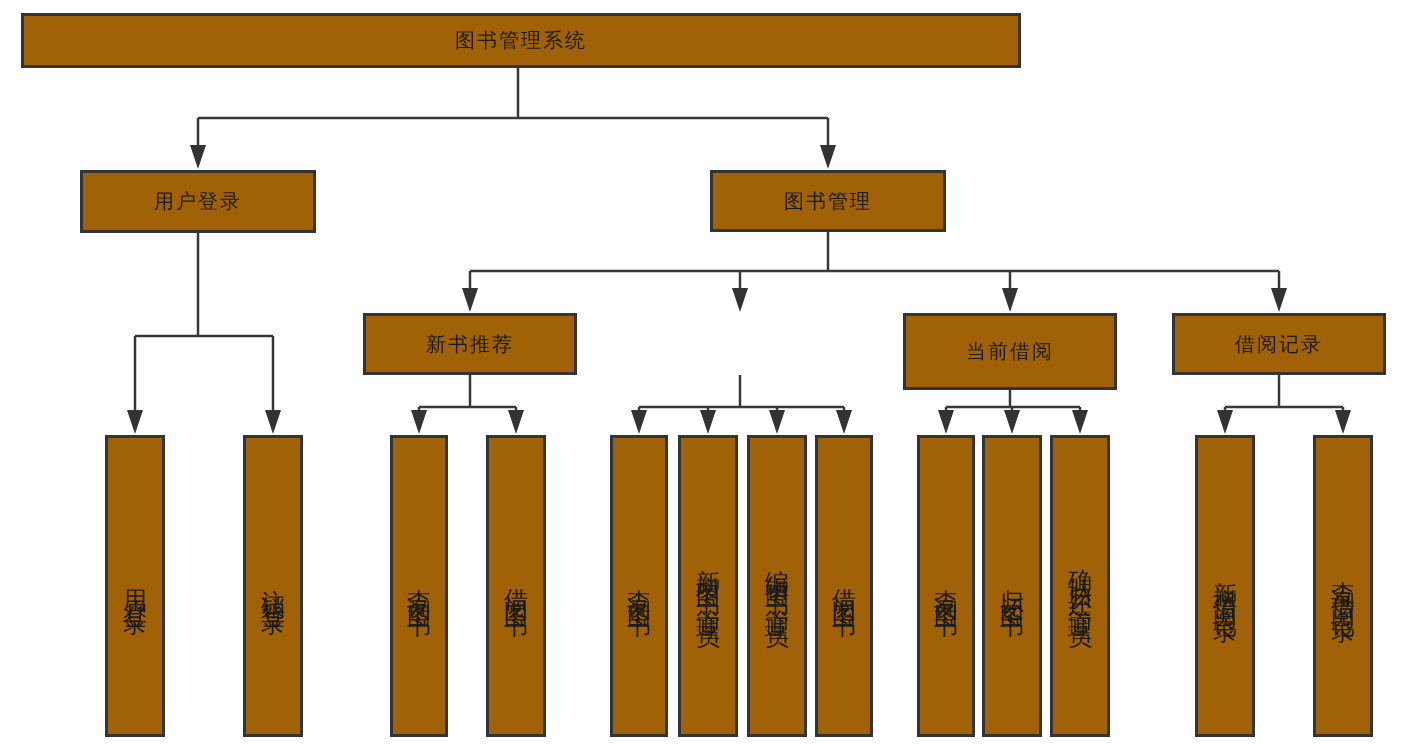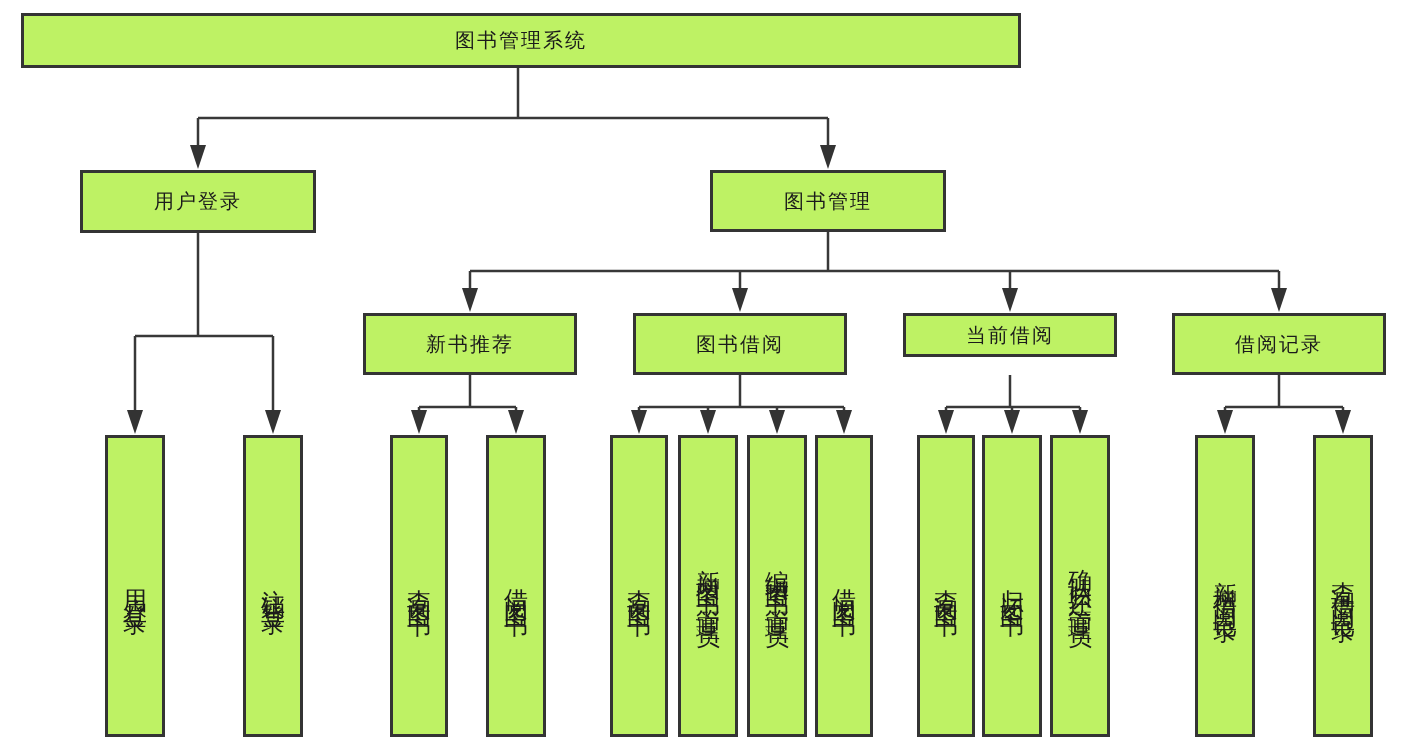--- a/index.html
+++ b/index.html
@@ -2,41 +2,41 @@
 <html><head>
 <meta charset="utf-8">
 <style>
   html,body{margin:0;padding:0;background:#ffffff;}
   .stage{
     position:relative;width:1405px;height:747px;background:#ffffff;
     font-family:"Liberation Sans","DejaVu Sans",sans-serif;overflow:hidden;
   }
   .wires{position:absolute;left:0;top:0;z-index:0;}
   .box{
-    position:absolute;box-sizing:border-box;background:#bef264;
+    position:absolute;box-sizing:border-box;background:#a16207;
     border:3px solid #343434;display:flex;align-items:center;justify-content:center;
     z-index:1;color:#1b1b1b;
   }
   .h .label{font-size:20px;letter-spacing:2px;white-space:nowrap;}
   .v .label{
     writing-mode:vertical-rl;text-orientation:mixed;
     font-size:24px;letter-spacing:8px;line-height:1;white-space:nowrap;
   }
   .watermark{
     position:absolute;right:4px;bottom:3px;z-index:5;
     font-size:22px;color:#bdbdbd;mix-blend-mode:multiply;
     letter-spacing:0.5px;white-space:nowrap;
   }
   
   #n-root{left:21px;top:13px;width:1000px;height:55px;}
   #n-login{left:80px;top:170px;width:236px;height:63px;}
   #n-bookmgmt{left:710px;top:170px;width:236px;height:62px;}
   #n-newrec{left:363px;top:313px;width:214px;height:62px;}
   #n-borrow{left:633px;top:313px;width:214px;height:62px;}
-  #n-current{left:903px;top:313px;width:214px;height:44px;}
+  #n-current{left:903px;top:313px;width:214px;height:77px;}
   #n-records{left:1172px;top:313px;width:214px;height:62px;}
   #l-a1{left:105px;top:435px;width:60px;height:302px;}
   #l-a2{left:243px;top:435px;width:60px;height:302px;}
   #l-b1{left:390px;top:435px;width:58px;height:302px;}
   #l-b2{left:486px;top:435px;width:60px;height:302px;}
   #l-c1{left:610px;top:435px;width:58px;height:302px;}
   #l-c2{left:678px;top:435px;width:60px;height:302px;}
   #l-c3{left:747px;top:435px;width:60px;height:302px;}
   #l-c4{left:815px;top:435px;width:58px;height:302px;}
   #l-d1{left:917px;top:435px;width:58px;height:302px;}
@@ -123,23 +123,20 @@
   <div id="n-login" class="box h">
     <span class="label">用户登录</span>
   </div>
   <div id="n-newrec" class="box h">
     <span class="label">新书推荐</span>
   </div>
 
   <div id="n-bookmgmt" class="box h">
     <span class="label">图书管理</span>
   </div>
-  <div id="n-borrow" class="box h">
-    <span class="label">图书借阅</span>
-  </div>
   <div id="n-current" class="box h">
     <span class="label">当前借阅</span>
   </div>
   <div id="n-records" class="box h">
     <span class="label">借阅记录</span>
   </div>
 
   <div id="l-a1" class="box v">
     <span class="label">用户登录</span>
   </div>

